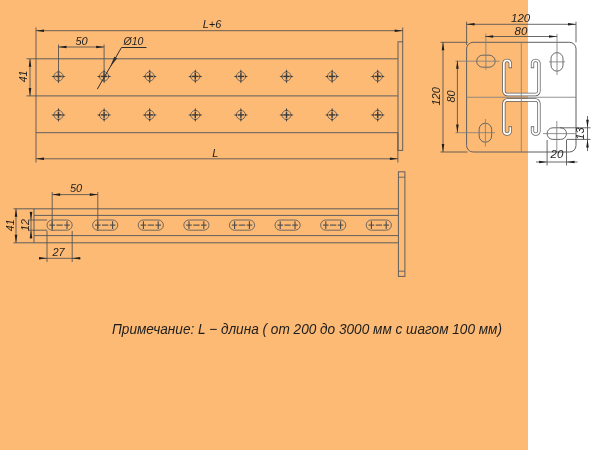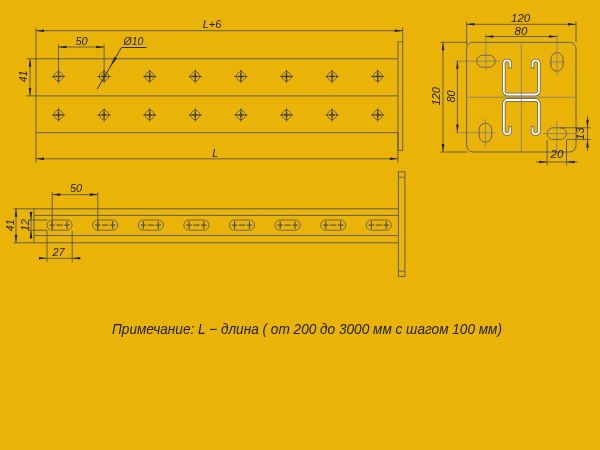--- a/index.html
+++ b/index.html
@@ -1,15 +1,15 @@
 <!DOCTYPE html>
 <html><head><meta charset="utf-8">
 <style>
 html,body{margin:0;padding:0;background:#ffffff;}
-#page{width:600px;height:450px;position:relative;background:#eab308;}
+#page{width:528px;height:450px;position:relative;background:#fdba74;}
 text{font-family:"Liberation Sans",sans-serif;font-style:italic;fill:#1e1e1e;}
 </style></head>
 <body>
 
 <div id="page">
 <svg width="600" height="450" viewBox="0 0 600 450">
 
 <line x1="36.0" y1="58.8" x2="398.0" y2="58.8" stroke="#5f5f5f" stroke-width="1.0"></line>
       <line x1="36.0" y1="95.9" x2="398.0" y2="95.9" stroke="#5f5f5f" stroke-width="1.0"></line>
       <line x1="36.0" y1="132.7" x2="398.0" y2="132.7" stroke="#5f5f5f" stroke-width="1.0"></line>

